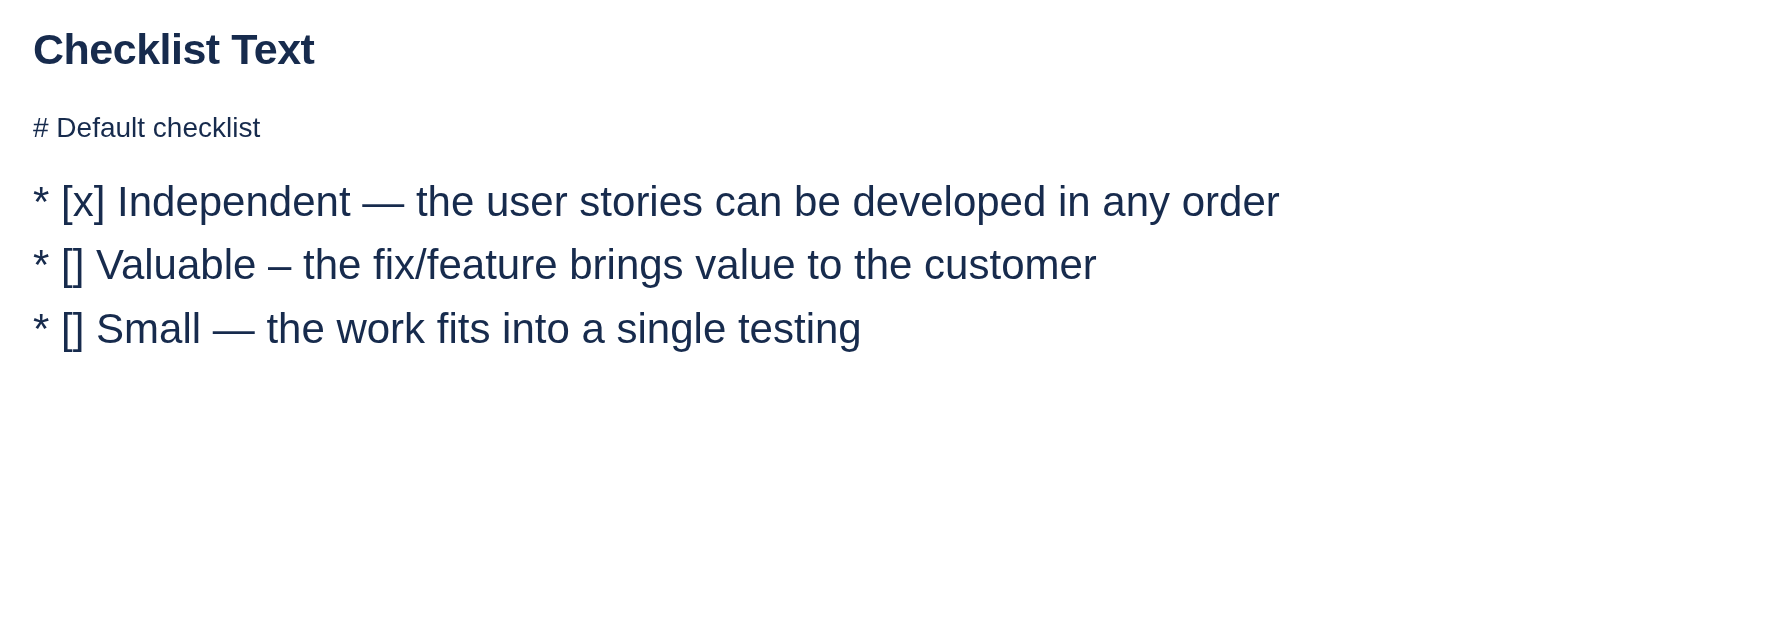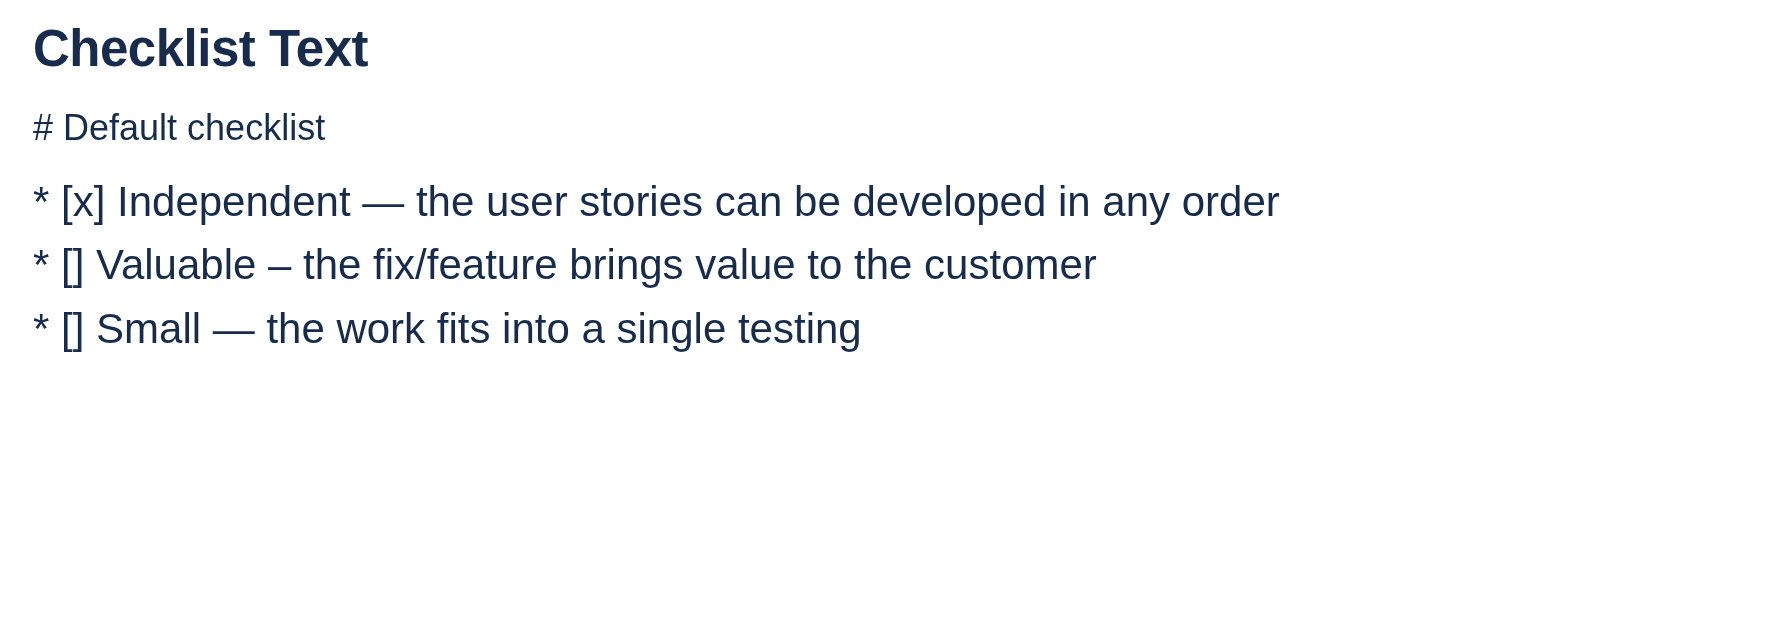--- a/index.html
+++ b/index.html
@@ -12,28 +12,28 @@
     height: 644px;
     background: var(--bg-color);
     overflow: hidden;
     font-family: "Liberation Sans", "DejaVu Sans", sans-serif;
     color: var(--text-color);
   }
   .panel {
     padding: 24px 20px 0 33px;
   }
   .panel-title {
-    font-size: 51px;
+    font-size: 43px;
     font-weight: 700;
     line-height: 50px;
     letter-spacing: -0.5px;
     margin-bottom: 22px;
   }
   .checklist-heading {
-    font-size: 36px;
+    font-size: 28px;
     font-weight: 400;
     line-height: 63.5px;
     margin-bottom: 10px;
   }
   .checklist-line {
     font-size: 42px;
     font-weight: 400;
     line-height: 63.5px;
     white-space: pre;
   }

